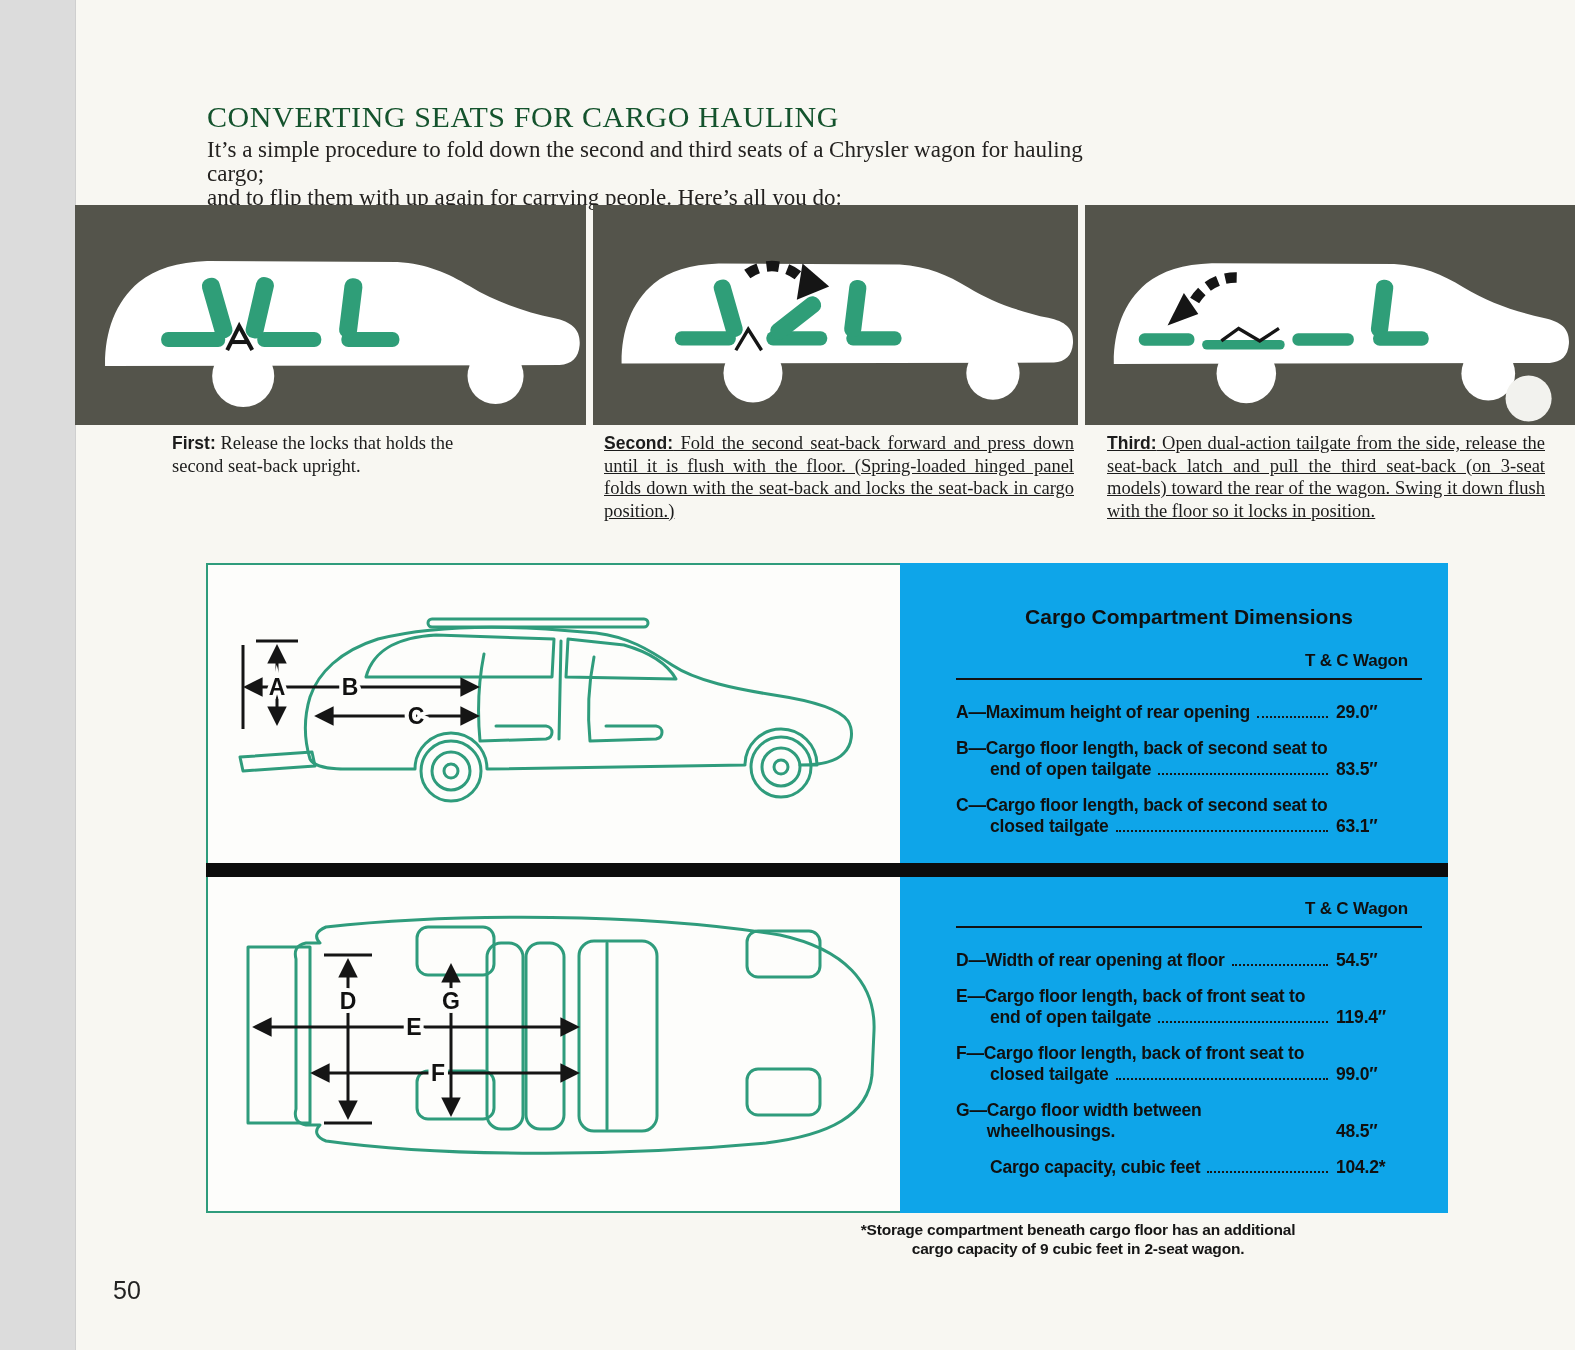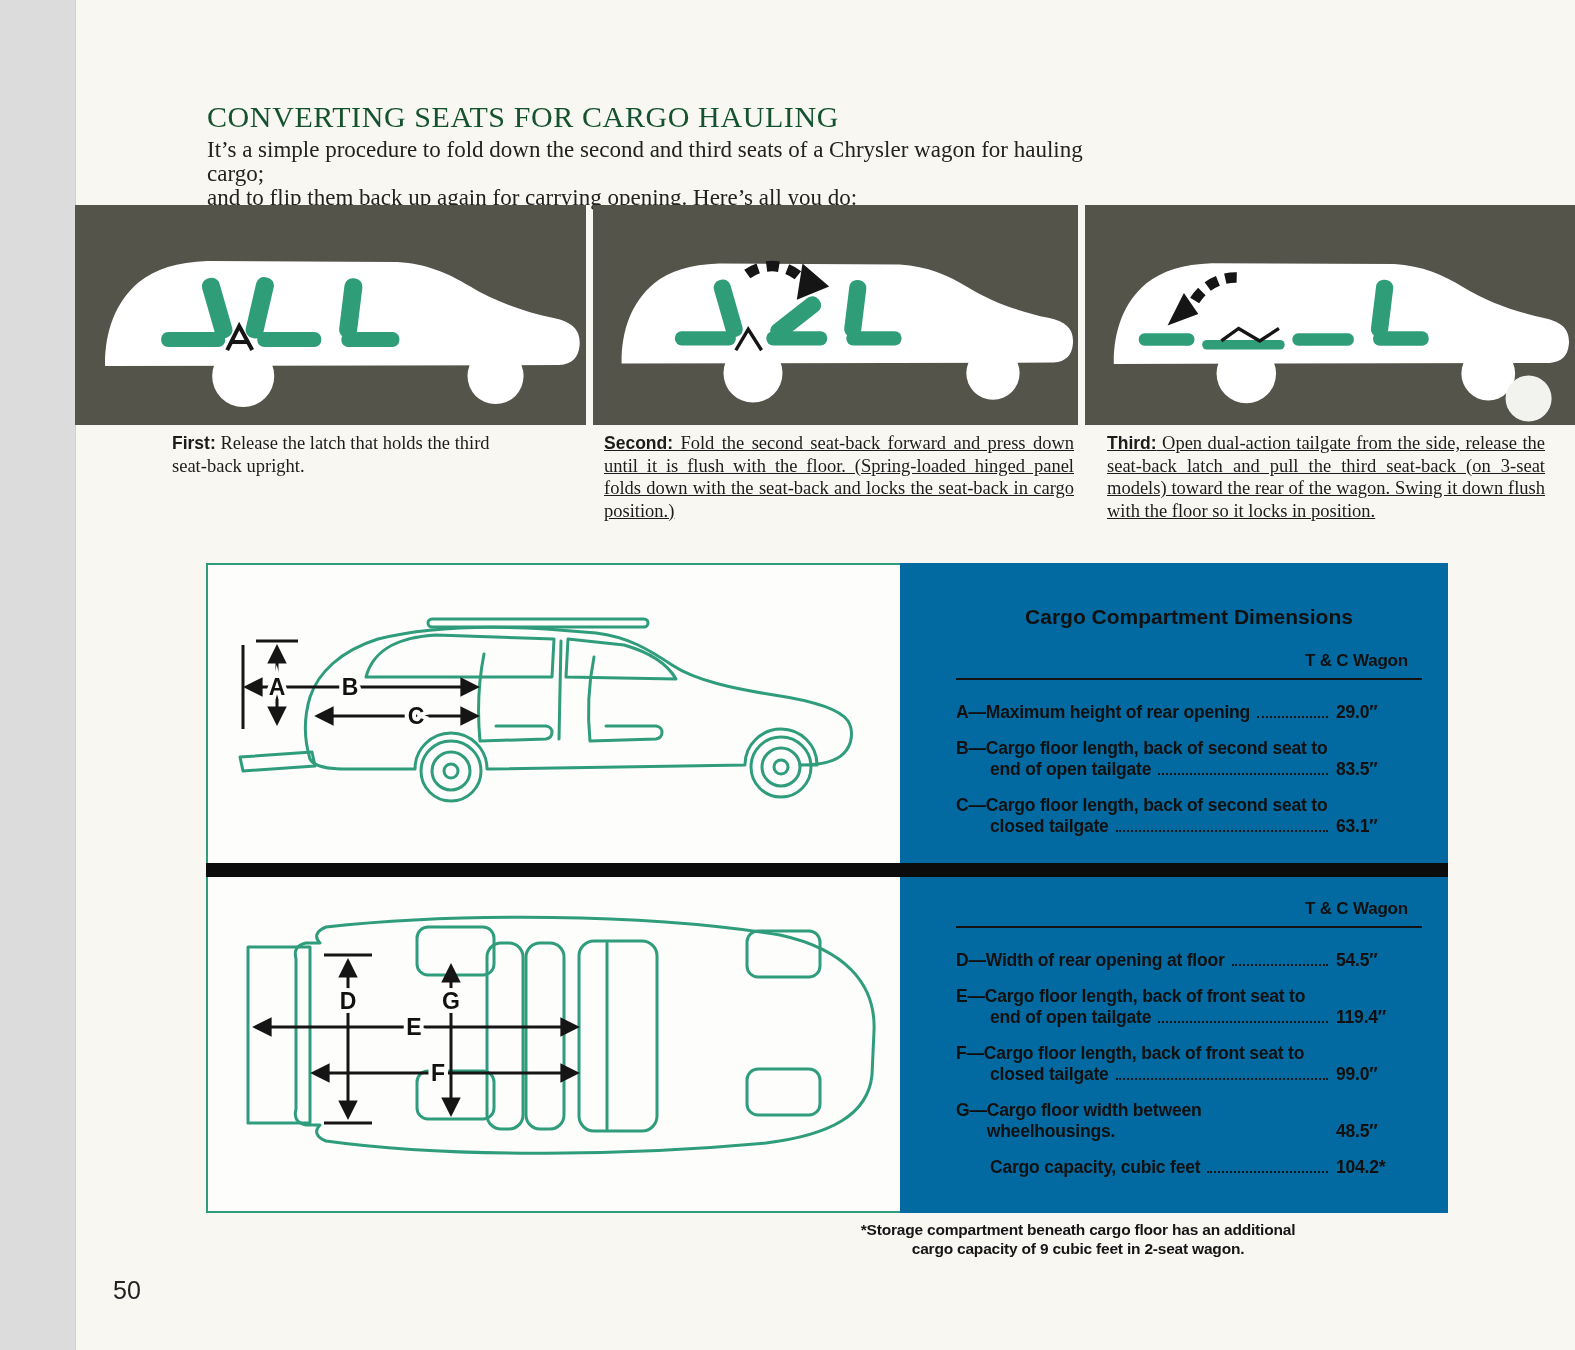--- a/index.html
+++ b/index.html
@@ -18,21 +18,21 @@
   .caption{top:432px;font-size:18.5px;line-height:22.5px;color:#1c1c1c;}
   .caption .lead{font-family:"Liberation Sans",sans-serif;font-weight:700;font-size:17.5px;}
   .just{text-align:justify;text-decoration:underline;}
 
   .diagram-box{left:206px;top:563px;width:1242px;height:650px;background:#fdfdfb;
                border:2px solid #2f9c7c;box-sizing:border-box;}
   .side-svg{left:8px;top:34px;width:676px;height:234px;}
   .top-svg{left:8px;top:318px;width:676px;height:294px;}
   .divider{left:-2px;right:-2px;top:298px;height:14px;background:#0c0c0c;z-index:5;}
 
-  .green-panel{left:692px;top:-2px;width:548px;height:650px;background:#0369a1;color:#101010;
+  .green-panel{left:692px;top:-2px;width:548px;height:650px;background:#0ea5e9;color:#101010;
                font-family:"Liberation Sans",sans-serif;box-sizing:border-box;
                padding:0 26px 0 56px;letter-spacing:-0.2px;}
   .gp-title{margin-top:42px;text-align:center;font-size:21px;font-weight:700;letter-spacing:0;}
   .gp-colhead{margin-top:22px;text-align:right;padding-right:14px;font-size:17px;font-weight:700;}
   .gp-rule{margin-top:7px;border-top:2.5px solid #121212;}
   .gp-rows{margin-top:22px;}
   .dim-row{display:flex;align-items:flex-end;margin-bottom:15px;font-size:17.5px;font-weight:700;line-height:21px;}
   .dim-text{flex:1;min-width:0;}
   .dim-line{display:flex;align-items:baseline;}
   .dim-letter{white-space:pre;}
@@ -53,21 +53,21 @@
   .kline{stroke:#151515;stroke-width:3;fill:none;}
 </style>
 </head>
 <body>
 
 <div class="abs gutter"></div>
 
 <div class="abs title">CONVERTING SEATS FOR CARGO HAULING</div>
 <div class="abs intro">
   <div>It’s a simple procedure to fold down the second and third seats of a Chrysler wagon for hauling cargo;</div>
-  <div>and to flip them back up again for carrying opening. Here’s all you do:</div>
+  <div>and to flip them with up again for carrying people. Here’s all you do:</div>
 </div>
 
 <div class="abs photos">
 
   <div class="photo" style="width:511px">
     <svg viewBox="0 0 510 218">
       <g fill="#ffffff">
         <path d="M30,158 C30,126 40,96 64,76 C80,63 102,56 132,55 L322,56 C352,58 372,67 394,80 C420,96 450,106 478,112 C497,116 505,124 504,139 C503,152 496,158 484,159 L30,160 Z"></path>
         <circle cx="168" cy="170" r="31"></circle>
           <circle cx="420" cy="170" r="28"></circle>
@@ -132,21 +132,21 @@
         <polygon points="118,108 86,120 103,86" fill="#151515" stroke="none"></polygon>
       </g>
       <g stroke="#151515" stroke-width="3.5" fill="none">
         <path d="M142,136 L160,123 L182,136 L202,123"></path>
       </g>
     </svg>
   </div>
 </div>
 
 <div class="abs caption" style="left:172px;width:322px">
-  <span class="lead">First:</span><span> Release the latch that holds the third seat-back upright.</span>
+  <span class="lead">First:</span><span> Release the locks that holds the second seat-back upright.</span>
 </div>
 <div class="abs caption just" style="left:604px;width:470px">
   <span class="lead">Second:</span><span> Fold the second seat-back forward and press down until it is flush with the floor. (Spring-loaded hinged panel folds down with the seat-back and locks the seat-back in cargo position.)</span>
 </div>
 <div class="abs caption just" style="left:1107px;width:438px">
   <span class="lead">Third:</span><span> Open dual-action tailgate from the side, release the seat-back latch and pull the third seat-back (on 3-seat models) toward the rear of the wagon. Swing it down flush with the floor so it locks in position.</span>
 </div>
 
 <div class="abs diagram-box">
 

